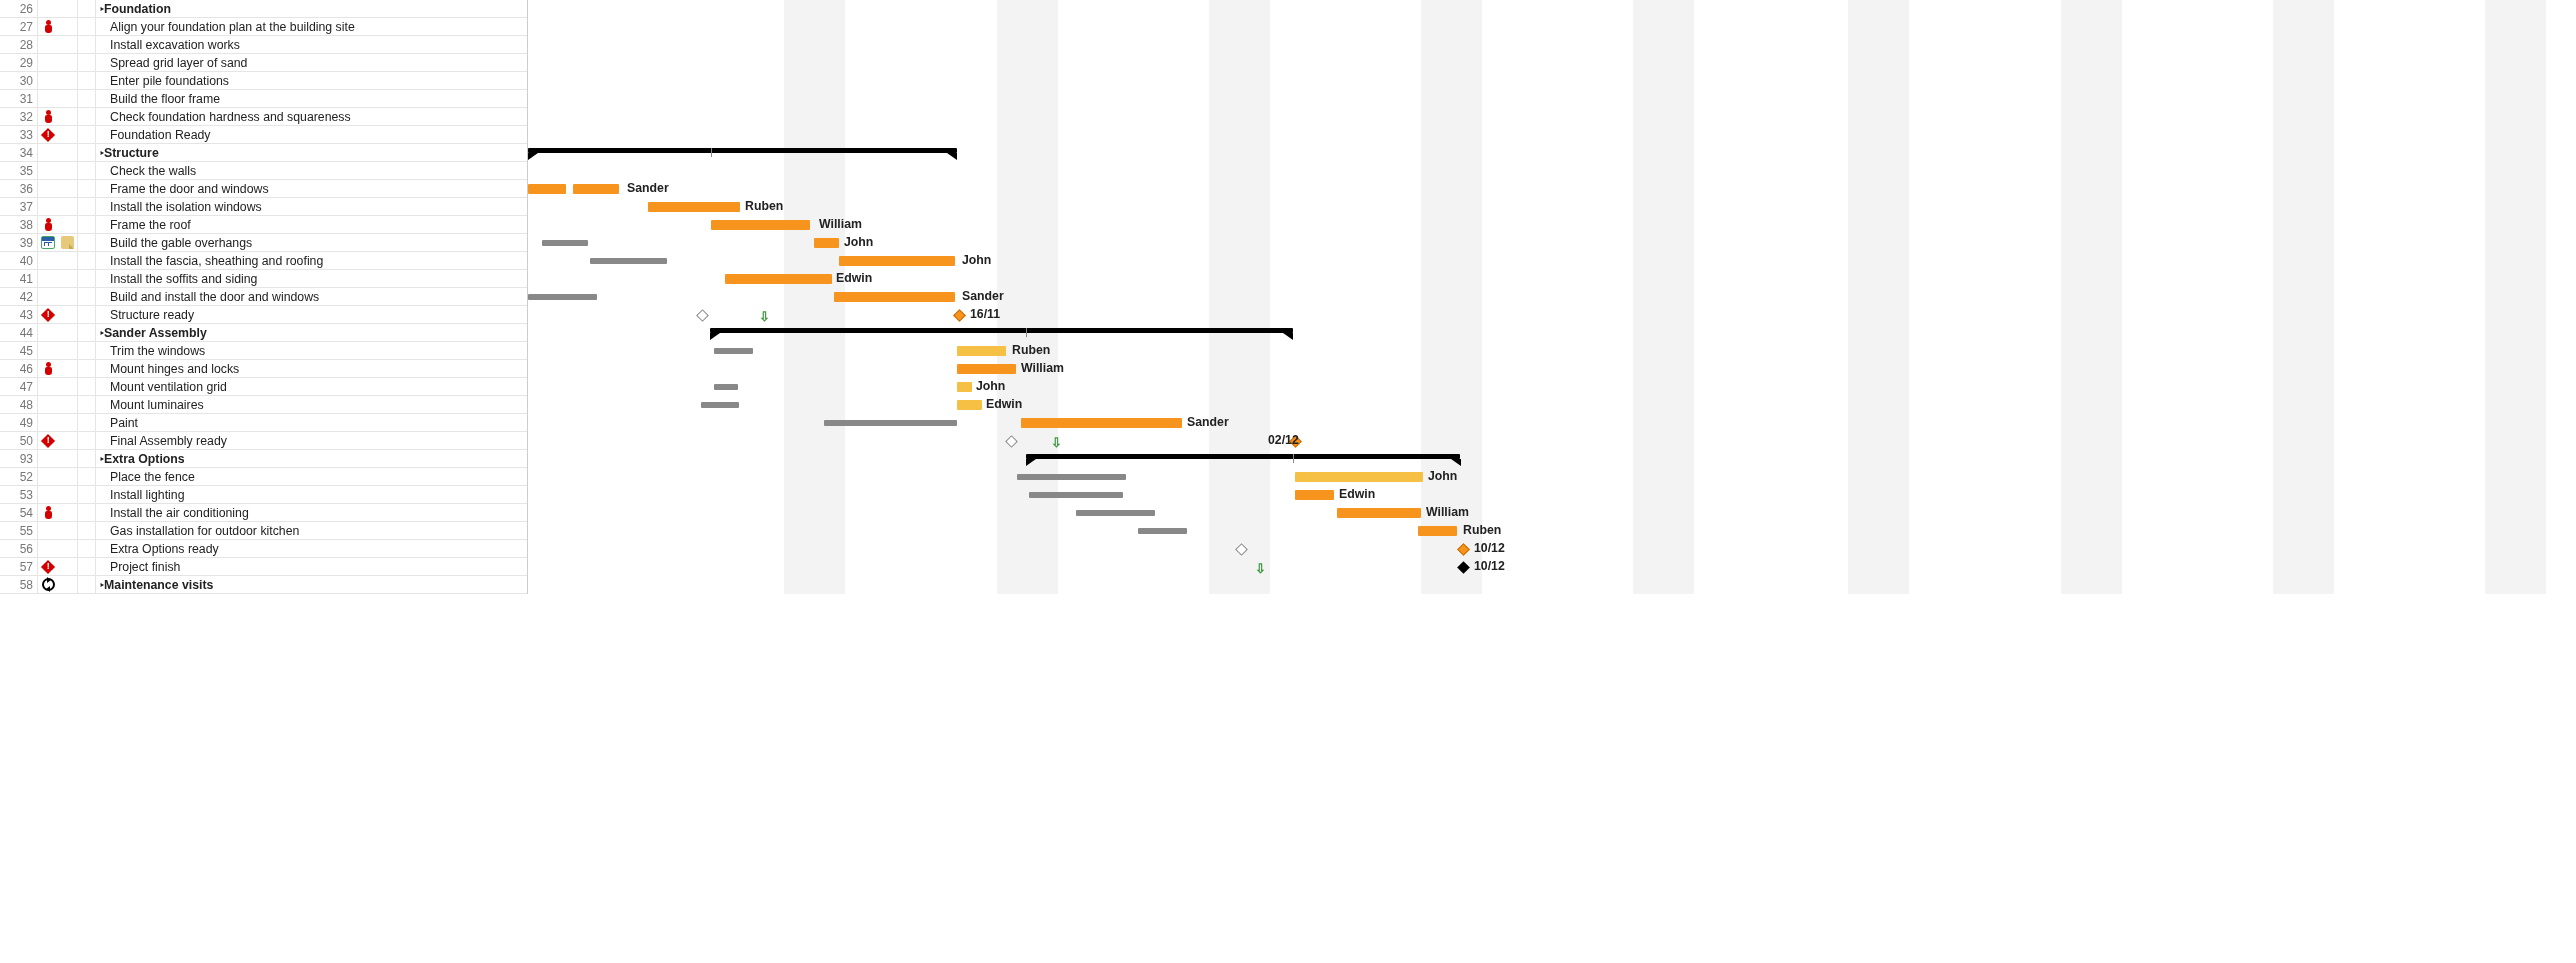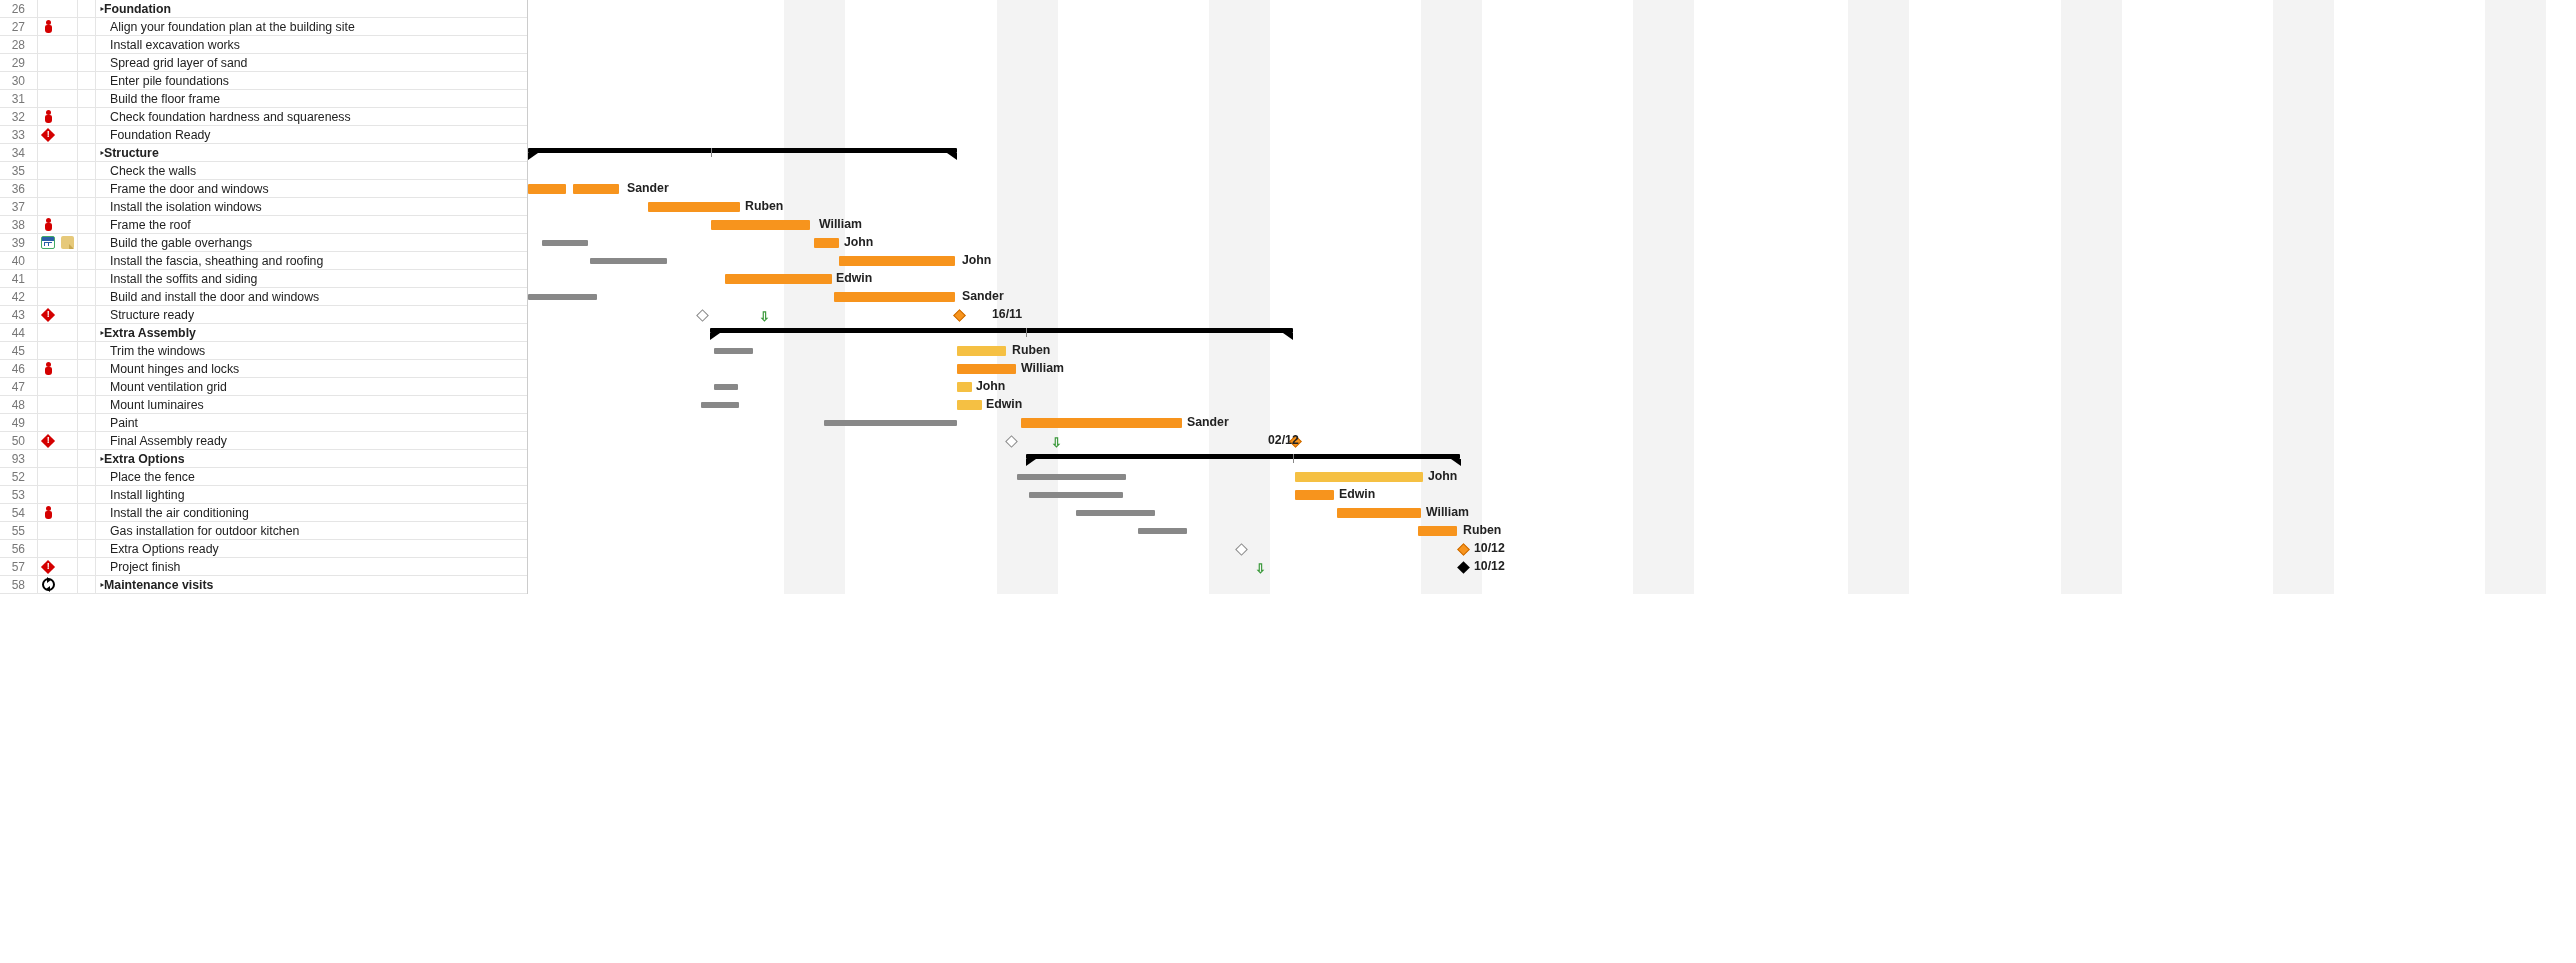--- a/index.html
+++ b/index.html
@@ -3,21 +3,21 @@
 <meta charset="utf-8">
 <style>
   * { margin: 0; padding: 0; box-sizing: border-box; }
   body { font-family: Arial, Helvetica, sans-serif; font-size: 12.3px; color:#222; background:#fff; }
   .app { display:flex; width:2576px; }
   .left { width:528px; flex:none; border-right:1px solid #ccc; }
   .right { width:2048px; position:relative; overflow:hidden; }
 
   .row { height:18px; display:flex; align-items:center; border-bottom:1px solid #e5e5e5; position:relative;}
   .left .row { }
-  .rownum { width:38px; text-align:right; padding-right:12px; color:#777; font-size:12px; border-right:1px solid #e5e5e5; height:100%; display:flex; align-items:center; justify-content:flex-end;}
+  .rownum { width:38px; text-align:right; padding-right:4px; color:#777; font-size:12px; border-right:1px solid #e5e5e5; height:100%; display:flex; align-items:center; justify-content:flex-end;}
   .iconcell { width:20px; text-align:center; display:flex; align-items:center; justify-content:center; height:100%;}
   .iconcell2 { width:20px; text-align:center; display:flex; align-items:center; justify-content:center; height:100%; border-right:1px solid #e5e5e5;}
   .marker { width:18px; border-right:1px solid #e5e5e5; height:100%;}
   .taskname { padding-left:14px; white-space:nowrap; flex:1; }
   .taskname.section { font-weight:bold; padding-left:4px;}
   .taskname.section::before { content:"\2023 "; font-size:11px; }
 
   
   .weekshade { position:absolute; top:0; bottom:0; background:#f3f3f3; }
 
@@ -214,21 +214,21 @@
         </div>
         <div class="iconcell2"></div>
         <div class="marker"></div>
         <div class="taskname">Structure ready</div>
       </div>
       <div class="row">
         <div class="rownum">44</div>
         <div class="iconcell"></div>
         <div class="iconcell2"></div>
         <div class="marker"></div>
-        <div class="taskname section">Extra Assembly</div>
+        <div class="taskname section">Sander Assembly</div>
       </div>
       <div class="row">
         <div class="rownum">45</div>
         <div class="iconcell"></div>
         <div class="iconcell2"></div>
         <div class="marker"></div>
         <div class="taskname">Trim the windows</div>
       </div>
       <div class="row">
         <div class="rownum">46</div>
@@ -393,21 +393,21 @@
           <div class="bar orange" style="left: 197px; width: 107px;"></div>
           <div class="barlabel" style="left: 308px;">Edwin</div>
         </div>
         <div class="gantt-row">
           <div class="bar orange" style="left: 306px; width: 121px;"></div>
           <div class="barlabel" style="left: 434px;">Sander</div>
           <div class="bar grey" style="left: 0px; width: 69px;"></div>
         </div>
         <div class="gantt-row">
           <div class="diamond orange" style="left: 427px;"></div>
-          <div class="barlabel" style="left: 464px;">16/11</div>
+          <div class="barlabel" style="left: 442px;">16/11</div>
           <div class="diamond outline" style="left: 170px;"></div>
           <div class="arrowdown" style="left: 231px;">⇩</div>
         </div>
         <div class="gantt-row">
           <div class="bar black" style="left: 182px; width: 583px;"></div>
           <div class="summary-start" style="left: 182px;"></div>
           <div class="summary-end" style="left: 755px;"></div>
           <div style="position: absolute; left: 498px; top: 4px; width: 1px; height: 9px; background: rgb(136, 136, 136);"></div>
         </div>
         <div class="gantt-row">

